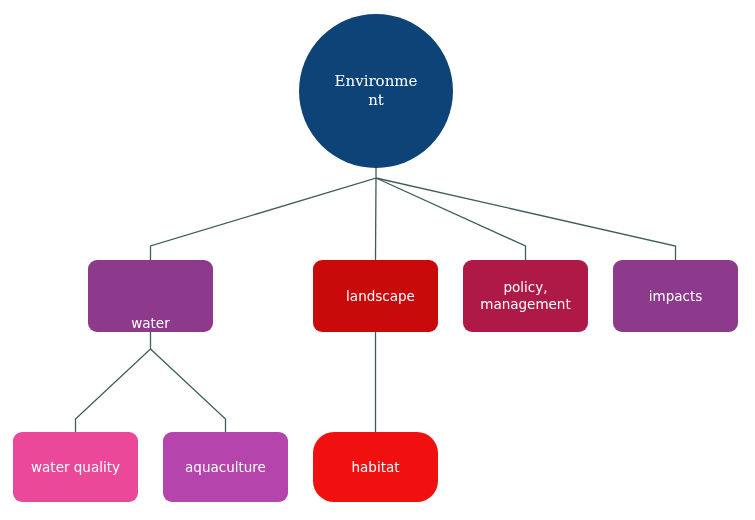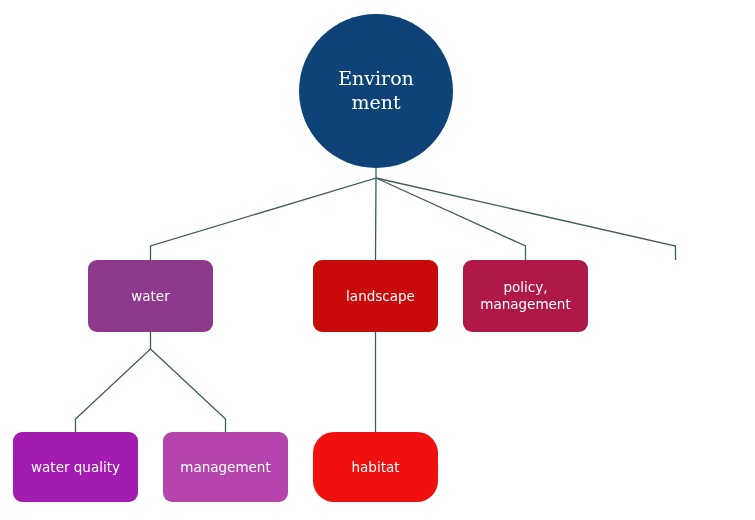--- a/index.html
+++ b/index.html
@@ -31,21 +31,21 @@
     align-items: center;
     justify-content: center;
     text-align: center;
     color: #ffffff;
     line-height: 1.25;
     z-index: 2;
   }
   .node-root {
     border-radius: 50%;
     font-family: "DejaVu Serif", "Liberation Serif", serif;
-    font-size: 19px;
+    font-size: 15px;
     padding: 0 34px;
     word-break: break-all;
   }
   .node-box {
     border-radius: 9px;
     font-size: 13.5px;
     padding: 0 10px;
   }
   .node-label {
     display: block;
@@ -64,38 +64,41 @@
       <path d="M 376 178 L 675.5 246 L 675.5 260" fill="none" stroke="#3d5c5c" stroke-width="1.3" stroke-linecap="butt" stroke-linejoin="miter"></path>
       <path d="M 150.5 332 L 150.5 349 L 75.5 419 L 75.5 432" fill="none" stroke="#3d5c5c" stroke-width="1.3" stroke-linecap="butt" stroke-linejoin="miter"></path>
       <path d="M 150.5 349 L 225.5 419 L 225.5 432" fill="none" stroke="#3d5c5c" stroke-width="1.3" stroke-linecap="butt" stroke-linejoin="miter"></path>
       <path d="M 375.5 332 L 375.5 432" fill="none" stroke="#3d5c5c" stroke-width="1.3" stroke-linecap="butt" stroke-linejoin="miter"></path>
     </svg>
 
   <div class="node node-root" id="node-environment" style="left: 299px; top: 14px; width: 154px; height: 154px; background: rgb(13, 67, 119); color: rgb(255, 255, 255);">
     <span class="node-label">Environment</span>
   </div>
 
-  <div class="node node-box" id="node-water" style="left: 88px; top: 260px; width: 125px; height: 72px; background: rgb(142, 58, 140); color: rgb(255, 255, 255);">
+  <div class="node node-box" id="node-water" style="left: 88px; top: 260px; width: 125px; height: 72px; background: rgb(142, 58, 140); color: rgb(255, 255, 255); align-items: flex-end;">
     <span class="node-label">water</span>
   </div>
 
   <div class="node node-box" id="node-landscape" style="left: 313px; top: 260px; width: 125px; height: 72px; background: rgb(200, 10, 10); color: rgb(255, 255, 255); padding-left: 20px;">
     <span class="node-label">landscape</span>
   </div>
 
   <div class="node node-box" id="node-policy-management" style="left: 463px; top: 260px; width: 125px; height: 72px; background: rgb(174, 25, 72); color: rgb(255, 255, 255);">
     <span class="node-label">policy, management</span>
   </div>
 
+  <div class="node node-box" id="node-impacts" style="left: 613px; top: 260px; width: 125px; height: 72px; background: rgb(142, 58, 140); color: rgb(255, 255, 255);">
+    <span class="node-label">impacts</span>
+  </div>
 
-  <div class="node node-box" id="node-water-quality" style="left: 13px; top: 432px; width: 125px; height: 70px; background: #a21caf; color: rgb(255, 255, 255);">
+  <div class="node node-box" id="node-water-quality" style="left: 13px; top: 432px; width: 125px; height: 70px; background: #ec4899; color: rgb(255, 255, 255);">
     <span class="node-label">water quality</span>
   </div>
 
   <div class="node node-box" id="node-aquaculture" style="left: 163px; top: 432px; width: 125px; height: 70px; background: rgb(181, 69, 173); color: rgb(255, 255, 255);">
-    <span class="node-label">management</span>
+    <span class="node-label">aquaculture</span>
   </div>
 
   <div class="node node-box" id="node-habitat" style="left: 313px; top: 432px; width: 125px; height: 70px; background: rgb(240, 16, 16); color: rgb(255, 255, 255); border-radius: 21px;">
     <span class="node-label">habitat</span>
   </div>
 
 </div>
 
 </body></html>

